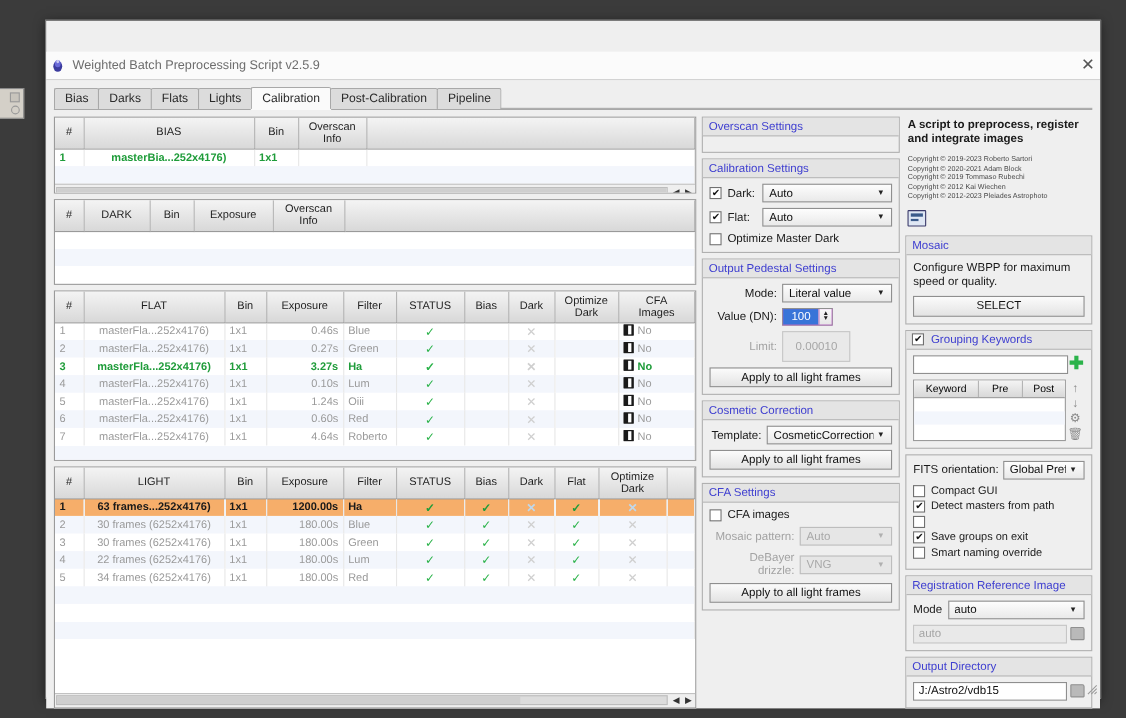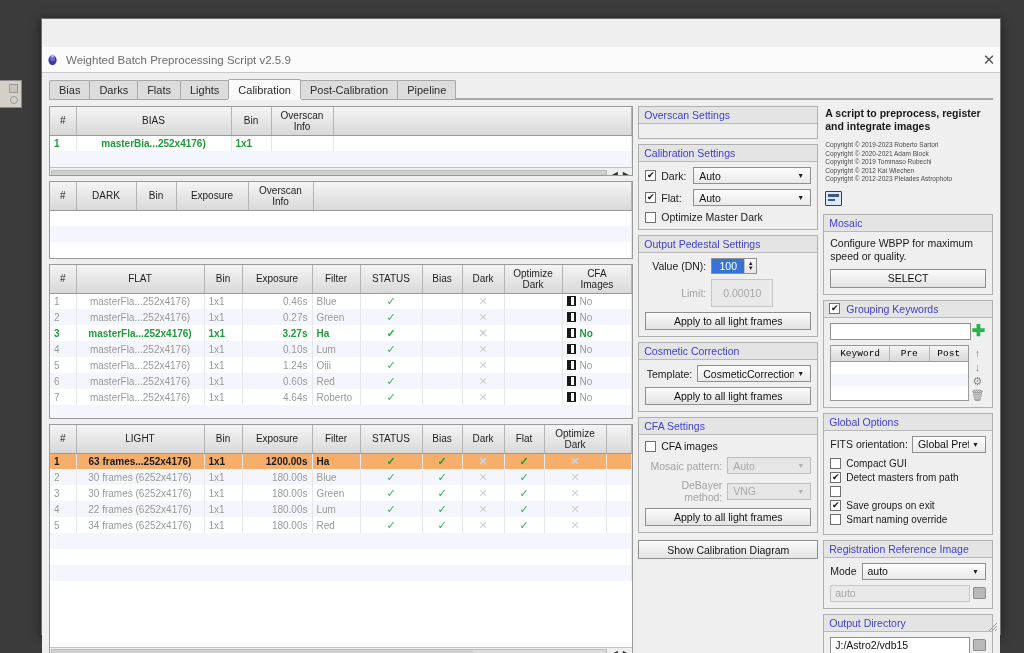--- a/index.html
+++ b/index.html
@@ -156,21 +156,21 @@
   .chaticon::before { content:""; position:absolute; left:2px; top:2px; width:11px; height:3px; background:#3a5a8a; }
   .chaticon::after { content:""; position:absolute; left:2px; top:7px; width:7px; height:2px; background:#3a5a8a; }
   .presetbtn {
     width: 100%; height: 19px; border: 1px solid #8f8f8f; background: linear-gradient(#fbfbfb,#e3e3e3);
     font-size: 10.5px; display: flex; align-items: center; justify-content: center; margin-top: 6px; color: #111;
   }
   .gk-input { flex: 1; height: 17px; border: 1px solid #8f8f8f; background: #fff; }
   .plus { font-size: 16px; color: #2bb34a; font-weight: bold; line-height: 1; width: 15px; text-align: center; }
   .gk-table { flex: 1; border: 1px solid #9a9a9a; background: #fff; }
   .gk-head { display: flex; background: linear-gradient(#f4f4f4,#d8d8d8); border-bottom: 1px solid #9a9a9a; }
-  .gk-head div { font-size: 9.5px; text-align: center; padding: 2px 0; border-right: 1px solid #b4b4b4; font-family: Liberation Mono, monospace; }
+  .gk-head div { font-size: 9.5px; text-align: center; padding: 2px 0; border-right: 1px solid #b4b4b4; }
   .gk-rows div { height: 12px; }
   .gk-rows div.alt { background: #f3f6fc; }
   .gk-side { width: 17px; display: flex; flex-direction: column; align-items: center; gap: 3px; padding-top: 3px; }
   .gk-side span { font-size: 11px; color: #8a8a8a; line-height: 11px; }
   .folderic {
     width: 13px; height: 12px; background: #b9b9b9; border: 1px solid #8f8f8f; margin-left: 3px; flex: none; border-radius: 1px 2px 1px 1px;
   }
   .path-field { flex: 1; height: 17px; border: 1px solid #8f8f8f; background: #fff; font-size: 10.5px; color: #111; display: flex; align-items: center; padding: 0 4px; }
   .path-field.dim { background: #e9e9e9; border-color: #c6c6c6; color: #a6a6a6; }
   .resize-grip { position: absolute; right: 2px; bottom: 2px; width: 10px; height: 10px; }
@@ -576,20 +576,27 @@
                 <span class="cbx"></span>
                 <span class="lbl">Optimize Master Dark</span>
               </div>
             </div>
           </div>
 
           <div class="panel">
             <div class="panel-hd">Output Pedestal Settings</div>
             <div class="panel-bd">
               <div class="row">
+                <span class="lbl" style="width:66px;text-align:right;padding-right:5px">Mode:</span>
+                <span class="combo">
+                  <span class="cval">Literal value</span>
+                  <span class="arrowbox">▼</span>
+                </span>
+              </div>
+              <div class="row">
                 <span class="lbl" style="width:66px;text-align:right;padding-right:5px">Value (DN):</span>
                 <span class="spin">
                   <span class="sv">100</span>
                   <span class="sb">
                       <span>▲</span>
                       <span>▼</span>
                     </span>
                 </span>
               </div>
               <div class="row">
@@ -622,33 +629,30 @@
                 <span class="lbl">CFA images</span>
               </div>
               <div class="row">
                 <span class="lbl dim" style="width:82px;text-align:right;padding-right:5px">Mosaic pattern:</span>
                 <span class="combo dim">
                   <span class="cval">Auto</span>
                   <span class="arrowbox">▼</span>
                 </span>
               </div>
               <div class="row">
-                <span class="lbl dim" style="width:82px;text-align:right;padding-right:5px">DeBayer method:</span>
+                <span class="lbl dim" style="width:82px;text-align:right;padding-right:5px">DeBayer drizzle:</span>
                 <span class="combo dim">
                   <span class="cval">VNG</span>
                   <span class="arrowbox">▼</span>
                 </span>
               </div>
               <div class="btnwide">Apply to all light frames</div>
             </div>
           </div>
 
-          <div style="padding:2px 0 0 0">
-            <div class="btnwide" style="height:19px">Show Calibration Diagram</div>
-          </div>
         </div>
 
         <div class="rightcol">
           <div>
             <div class="abouttitle">A script to preprocess, register and integrate images</div>
             <div class="copy" id="copyright-block">
                 <div>Copyright © 2019-2023 Roberto Sartori</div>
                 <div>Copyright © 2020-2021 Adam Block</div>
                 <div>Copyright © 2019 Tommaso Rubechi</div>
                 <div>Copyright © 2012 Kai Wiechen</div>
@@ -692,21 +696,20 @@
                   <span>↑</span>
                   <span>↓</span>
                   <span>⚙</span>
                   <span>🗑</span>
                 </div>
               </div>
             </div>
           </div>
 
           <div class="panel">
-            <div class="panel-hd">Global Options</div>
             <div class="panel-bd">
               <div class="row">
                 <span class="lbl" style="margin-right:4px">FITS orientation:</span>
                 <span class="combo" style="flex:1">
                   <span class="cval">Global Pref</span>
                   <span class="arrowbox">▼</span>
                 </span>
               </div>
               <div id="global-checks">
                   <div class="row" style="margin-bottom: 3px;">

